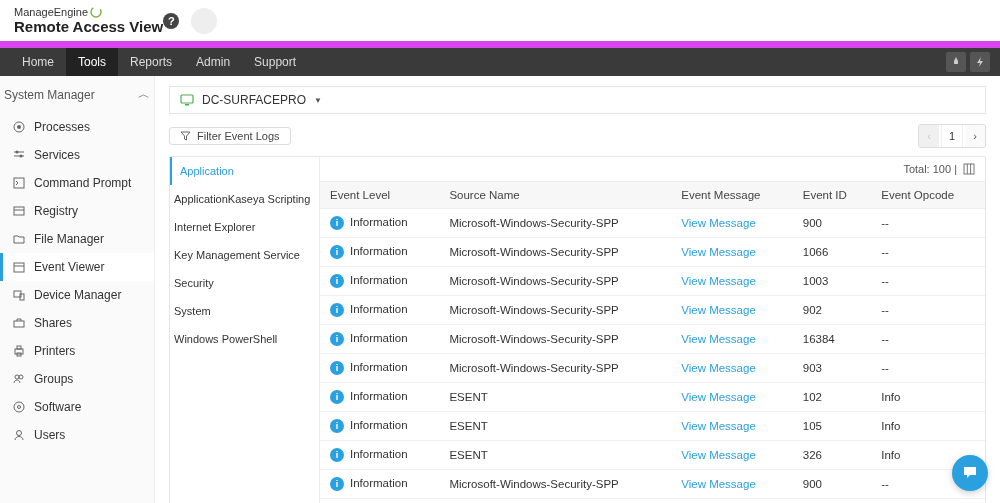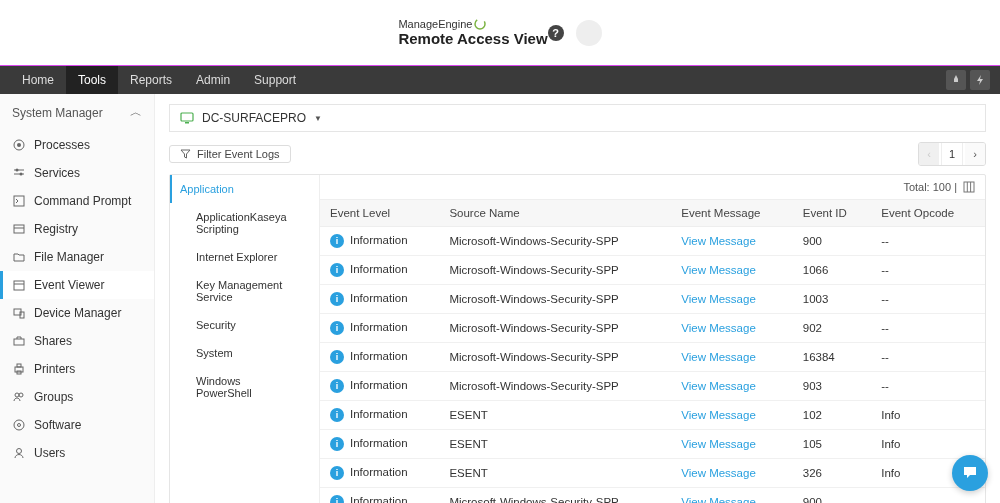--- a/index.html
+++ b/index.html
@@ -1,55 +1,55 @@
 <!DOCTYPE html>
 <html><head>
 <meta charset="utf-8">
 <style>
   * { box-sizing: border-box; margin: 0; padding: 0; }
   body { font-family: -apple-system, BlinkMacSystemFont, "Segoe UI", Arial, sans-serif; font-size: 12px; color: #333; background: #fff; width: 1000px; }
   
-  .header-bar { display: flex; align-items: center; justify-content: center; padding: 18px 14px; border-bottom: 1px solid #d946ef; }
+  .header-bar { display: flex; align-items: center; justify-content: flex-start; padding: 6px 14px; border-bottom: 7px solid #d946ef; }
   .brand { display: flex; flex-direction: column; }
   .brand-top { font-size: 11px; color: #333; font-weight: 500; display: flex; align-items: center; gap: 2px; }
   .brand-bottom { font-size: 15px; font-weight: 600; color: #222; }
   .header-right { display: flex; align-items: center; gap: 12px; }
   .avatar { width: 26px; height: 26px; border-radius: 50%; background: #eee; }
   .help-ic { width: 16px; height: 16px; border-radius: 50%; background: #444; color: #fff; display: flex; align-items: center; justify-content: center; font-size: 11px; font-weight: bold; }
   
   .nav-bar { background: #3a3a3a; display: flex; align-items: center; justify-content: space-between; padding: 0 10px; height: 28px; }
   .nav-left { display: flex; }
   .nav-item { color: #ddd; padding: 11px 12px; height: 28px; display: flex; align-items: center; font-size: 12px; cursor: pointer; }
   .nav-item.active { background: #222; color: #fff; }
   .nav-right { display: flex; gap: 4px; }
   .nav-icon { width: 20px; height: 20px; background: #555; display: flex; align-items: center; justify-content: center; color: #ccc; font-size: 11px; border-radius: 2px; }
   
   .main { display: flex; }
   .sidebar { width: 155px; background: #fafafa; border-right: 1px solid #eee; min-height: 430px; position: relative; }
-  .sb-header { display: flex; align-items: center; justify-content: space-between; padding: 10px 12px; font-size: 12px; color: #555; }
+  .sb-header { display: flex; align-items: center; justify-content: space-between; padding: 10px 4px; font-size: 12px; color: #555; }
   .sb-item { display: flex; align-items: center; gap: 8px; padding: 7px 12px; font-size: 12px; color: #333; cursor: pointer; }
   .sb-item.selected { background: #fff; border-left: 3px solid #2aa0df; padding-left: 9px; font-weight: 500; }
   .sb-icon { width: 14px; height: 14px; display: flex; align-items: center; justify-content: center; color: #666; }
   
   .content { flex: 1; padding: 10px 14px; }
   .device-bar { border: 1px solid #e5e5e5; border-radius: 0; padding: 6px 10px; display: inline-flex; align-items: center; gap: 8px; width: 100%; margin-bottom: 10px; }
   .monitor-ic { color: #4caf50; font-size: 13px; }
   .device-name { font-size: 12px; color: #333; }
   .dropdown-caret { font-size: 8px; color: #555; }
   
   .toolbar { display: flex; align-items: center; justify-content: space-between; margin-bottom: 8px; }
   .filter-btn { border: 1px solid #ddd; border-radius: 3px; padding: 2px 10px; display: inline-flex; align-items: center; gap: 6px; font-size: 11px; color: #444; cursor: pointer; background: #fff; }
   .pager { display: flex; align-items: center; gap: 2px; border: 1px solid #ddd; border-radius: 3px; overflow: hidden; }
   .pager-btn { width: 20px; height: 22px; display: flex; align-items: center; justify-content: center; font-size: 11px; color: #555; cursor: pointer; background: #fafafa; }
   .pager-btn.disabled { color: #ccc; background: #f0f0f0; }
   .pager-num { width: 22px; height: 22px; display: flex; align-items: center; justify-content: center; font-size: 11px; background: #fff; border-left: 1px solid #eee; border-right: 1px solid #eee; }
   
   .panel { display: flex; border: 1px solid #e5e5e5; border-radius: 2px; }
   .cat-list { width: 150px; border-right: 1px solid #eee; }
-  .cat-item { padding: 8px 26px; font-size: 11px; color: #333; cursor: pointer; }
+  .cat-item { padding: 8px 4px; font-size: 11px; color: #333; cursor: pointer; }
   .cat-item.active { color: #2aa0df; border-left: 2px solid #2aa0df; padding-left: 8px; font-weight: 500; }
   
   .table-wrap { flex: 1; }
   .table-meta { text-align: right; padding: 6px 10px; font-size: 11px; color: #555; display: flex; justify-content: flex-end; align-items: center; gap: 6px; }
   .grid-ic { width: 12px; height: 12px; display: inline-block; }
   table { width: 100%; border-collapse: collapse; font-size: 11.5px; }
   thead th { text-align: left; font-weight: 500; color: #444; padding: 7px 10px; background: #f7f7f7; border-top: 1px solid #eee; border-bottom: 1px solid #eee; }
   tbody td { padding: 7px 10px; border-bottom: 1px solid #f0f0f0; color: #333; }
   .info-ic { display: inline-flex; width: 14px; height: 14px; border-radius: 50%; background: #2aa0df; color: #fff; align-items: center; justify-content: center; font-size: 9px; font-weight: bold; margin-right: 6px; }
   .link { color: #2aa0df; cursor: pointer; }

